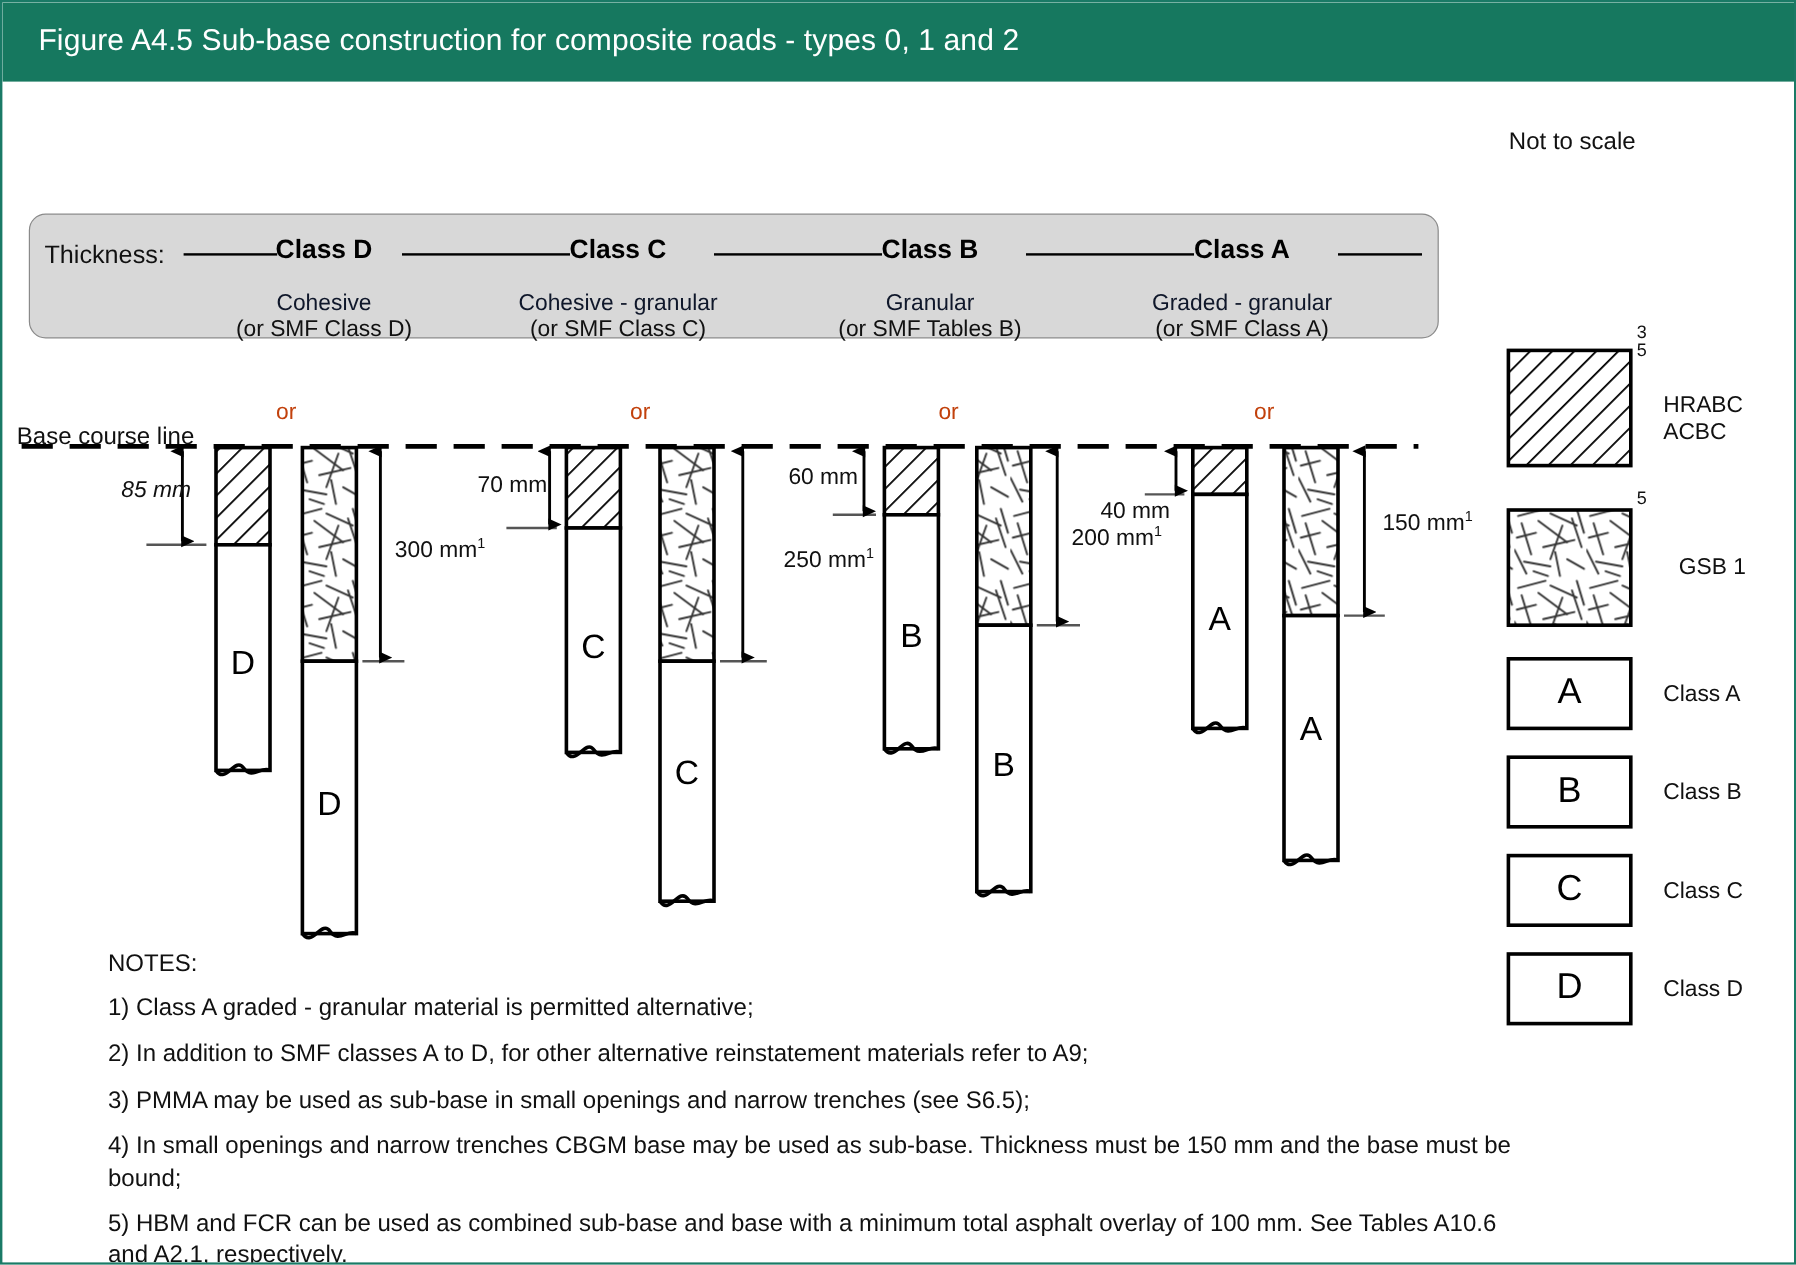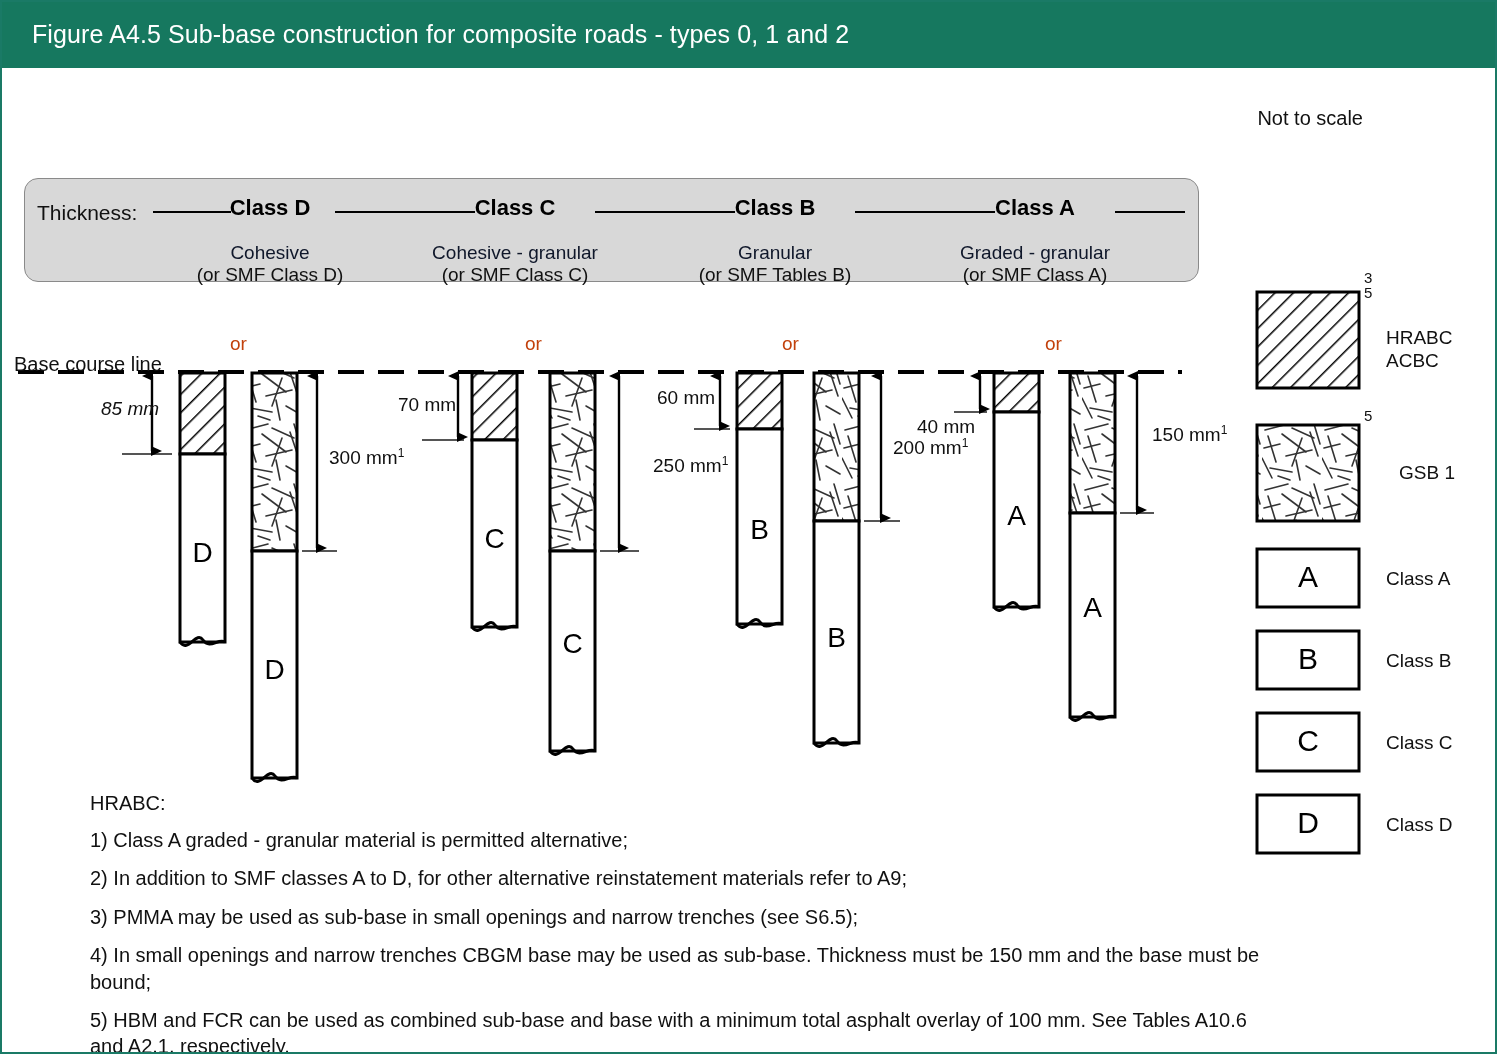--- a/index.html
+++ b/index.html
@@ -206,21 +206,21 @@
   <div class="lg-boxletter" style="left:1255px;top:558px;width:102px;">A</div>
   <div class="lg-label" style="left:1384px;top:566px;">Class A</div>
   <div class="lg-boxletter" style="left:1255px;top:640px;width:102px;">B</div>
   <div class="lg-label" style="left:1384px;top:648px;">Class B</div>
   <div class="lg-boxletter" style="left:1255px;top:722px;width:102px;">C</div>
   <div class="lg-label" style="left:1384px;top:730px;">Class C</div>
   <div class="lg-boxletter" style="left:1255px;top:804px;width:102px;">D</div>
   <div class="lg-label" style="left:1384px;top:812px;">Class D</div>
 
   <div id="notes">
-    <div class="nhead">HRABC:</div>
+    <div class="nhead">NOTES:</div>
     <div class="nitem">1) Class A graded - granular material is permitted alternative;</div>
     <div class="nitem">2) In addition to SMF classes A to D, for other alternative reinstatement materials refer to A9;</div>
     <div class="nitem">3) PMMA may be used as sub-base in small openings and narrow trenches (see S6.5);</div>
     <div class="nitem">4) In small openings and narrow trenches CBGM base may be used as sub-base. Thickness must be 150 mm and the base must be bound;</div>
     <div class="nitem">5) HBM and FCR can be used as combined sub-base and base with a minimum total asphalt overlay of 100 mm. See Tables A10.6 and A2.1, respectively.</div>
   </div>
 
 </div>
 
 </body></html>

